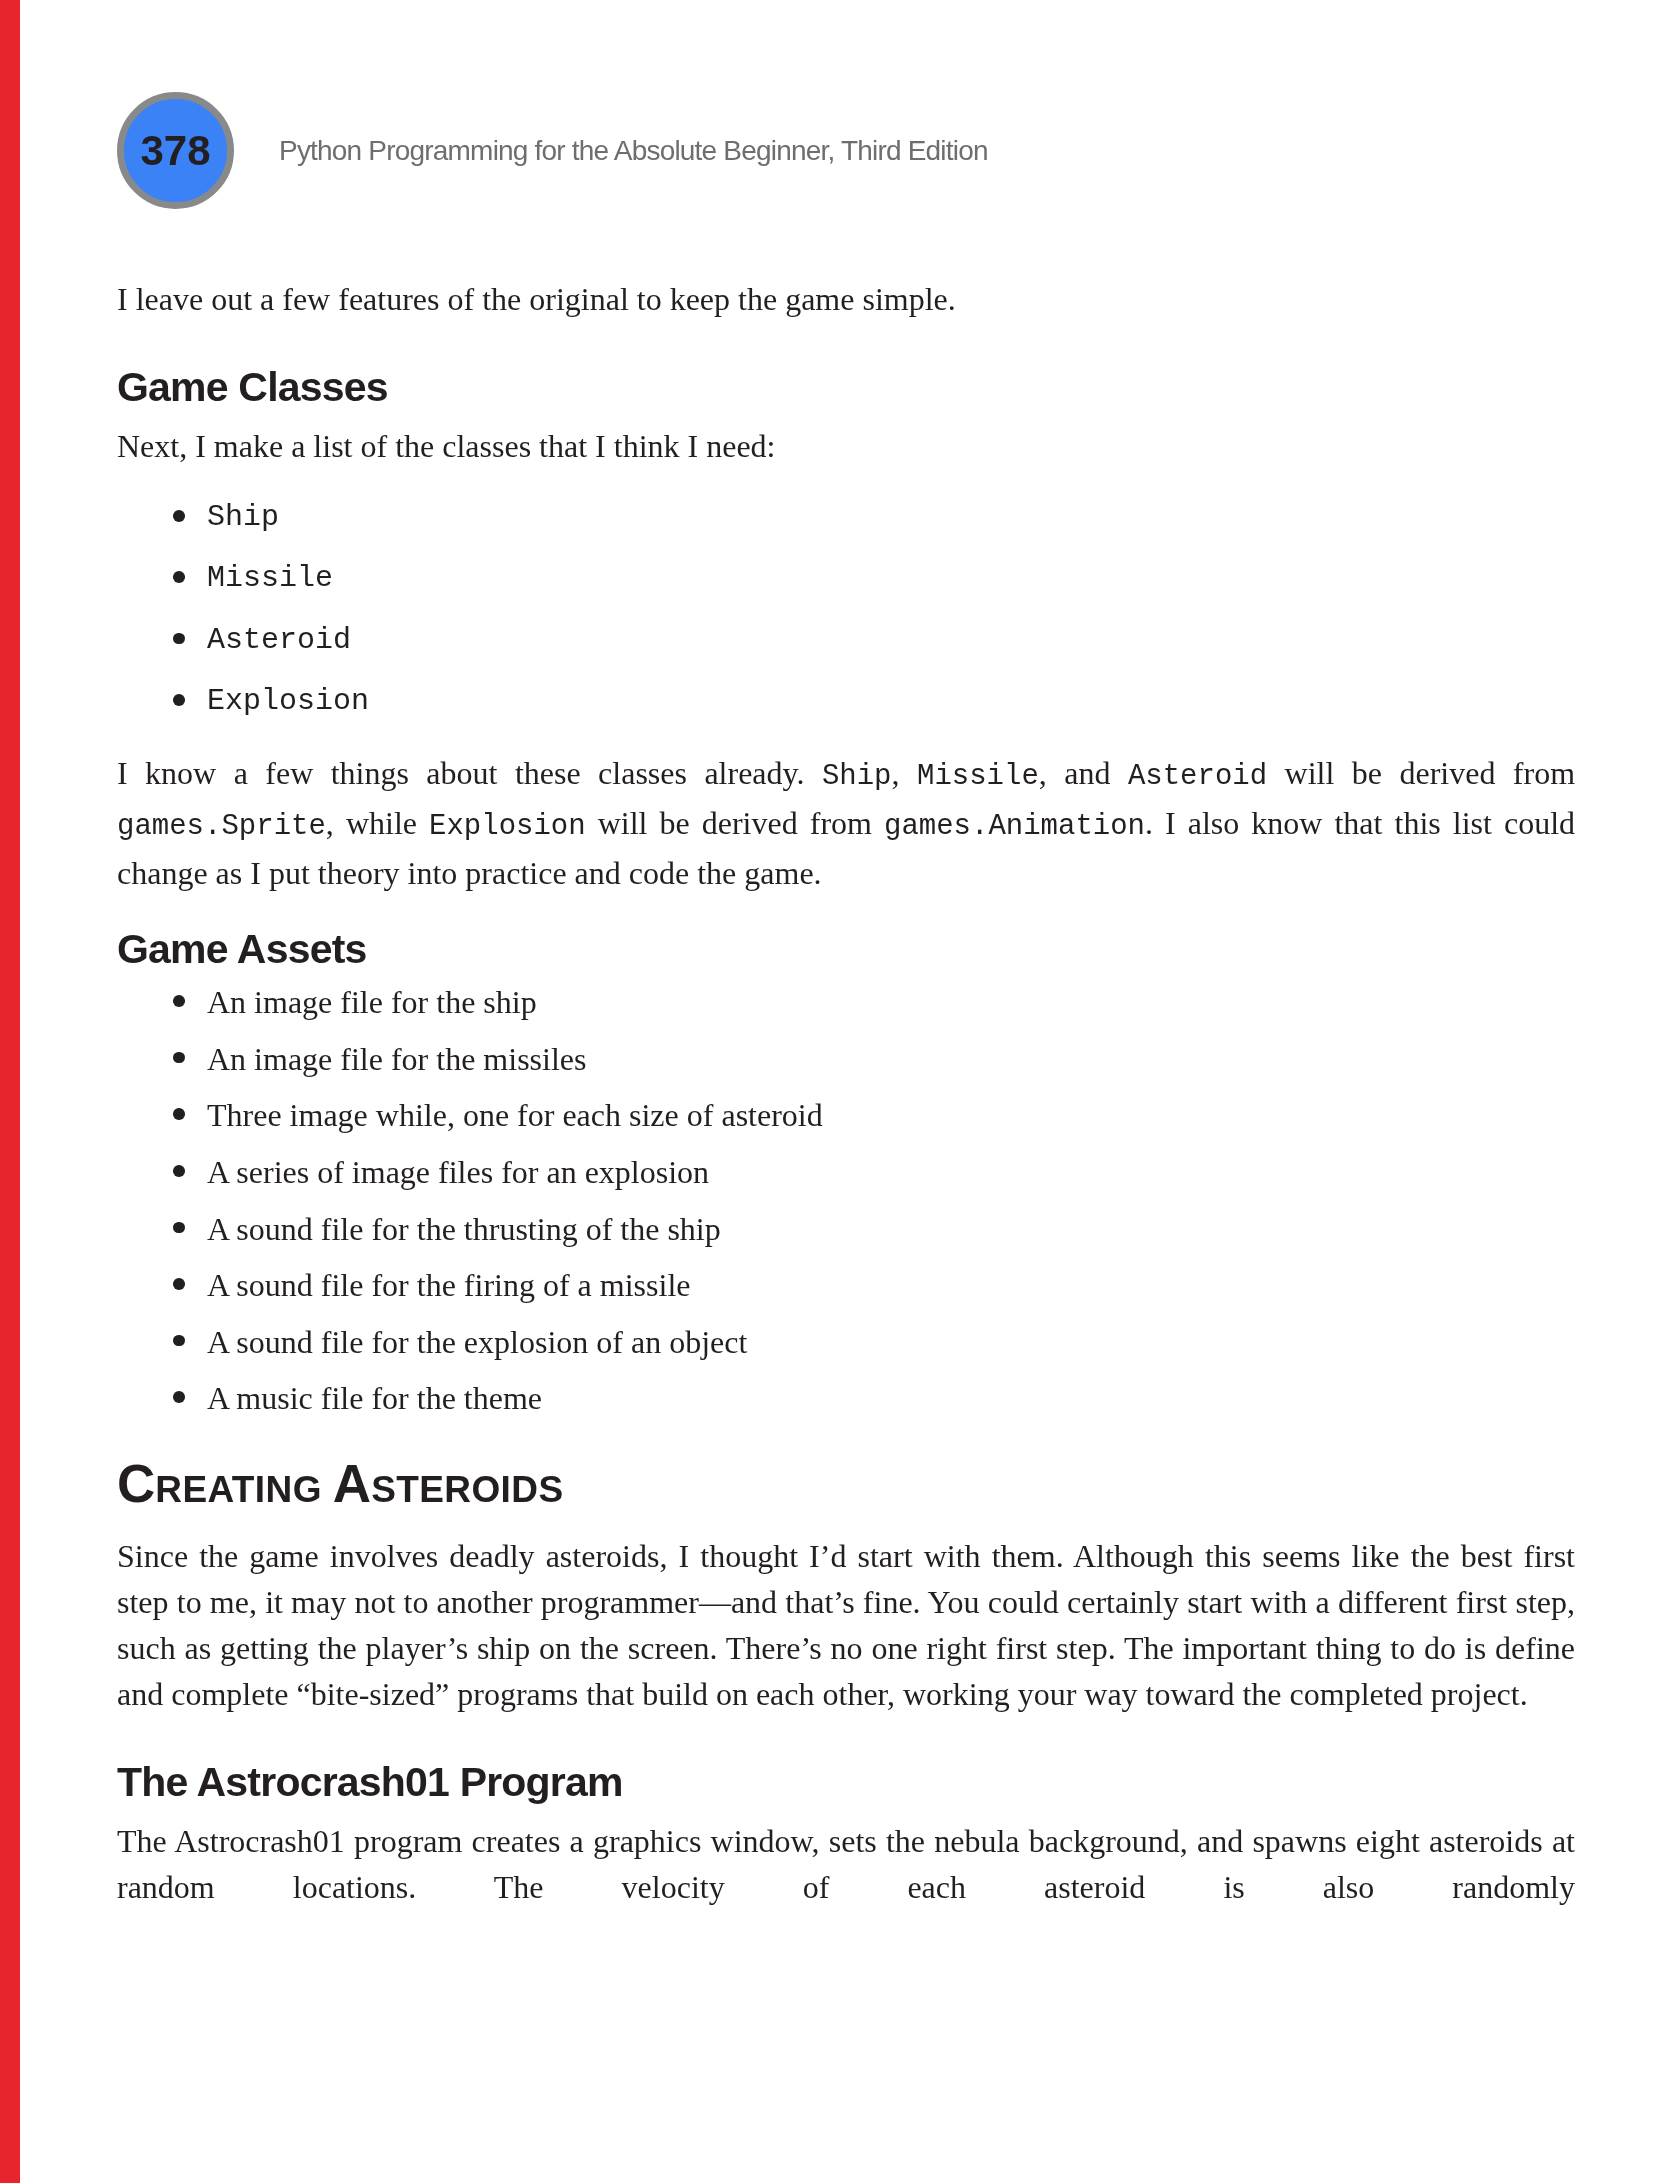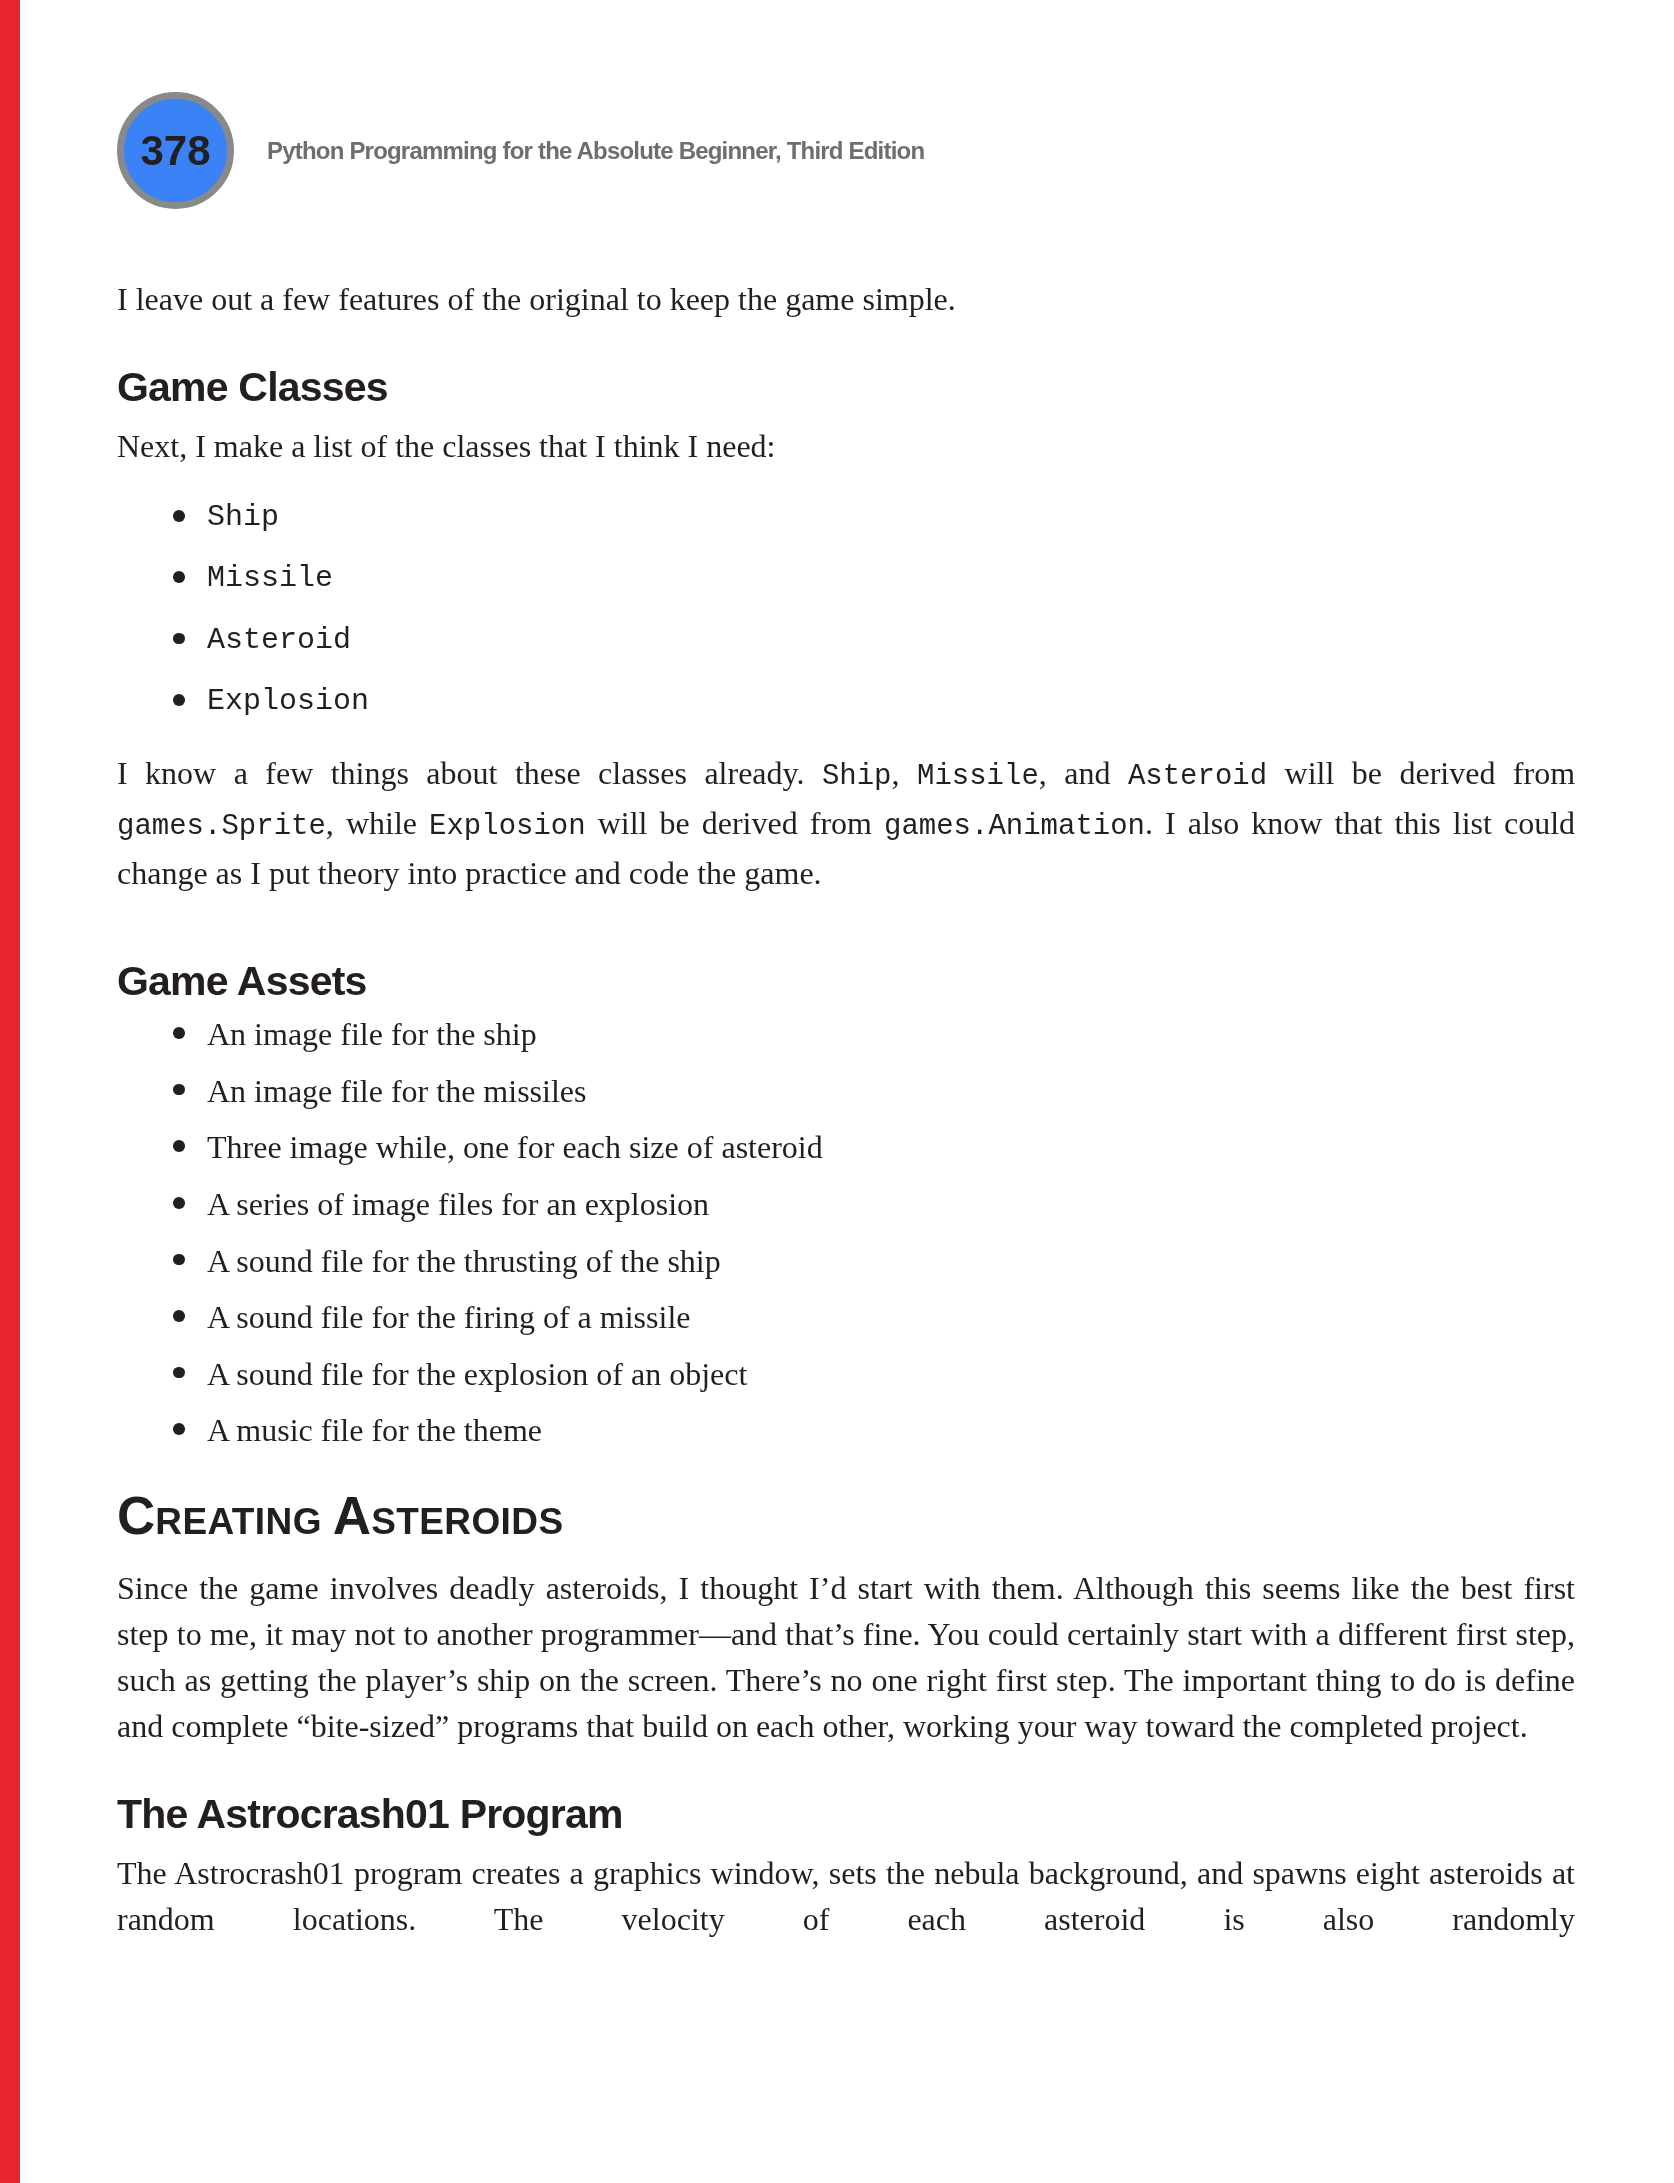--- a/index.html
+++ b/index.html
@@ -24,39 +24,39 @@
     width: 117px; height: 117px; box-sizing: border-box;
     border: 7px solid #87898b; border-radius: 50%;
     display: flex; align-items: center; justify-content: center;
     flex: 0 0 auto; background: #3b82f6;
   }
   .pagenum-circle span {
     font-family: "Liberation Sans", sans-serif;
     font-weight: 700; font-size: 42px; color: #231f20; letter-spacing: 0px;
   }
   .book-title {
-    margin-left: 33px;
+    margin-left: 45px;
     font-family: "Liberation Sans", sans-serif;
-    font-weight: 700; font-size: 24px; color: #6d6e70;
+    font-weight: 400; font-size: 28px; color: #6d6e70;
     letter-spacing: -0.8px;
   }
 
   
   main { margin-top: 67px; }
   p.body { font-size: 32px; line-height: 46px; margin: 0; }
   p.just { text-align: justify; }
   p.just-all { text-align: justify; text-align-last: justify; }
 
   h2.section {
     font-family: "Liberation Sans", sans-serif;
     font-weight: 700; font-size: 41px; line-height: 43px;
     letter-spacing: -0.8px; color: #231f20;
     margin: 44px 0 14px 0;
   }
-  h2.gassets { margin-top: 64px; }
+  h2.gassets { margin-top: 32px; }
 
   h1.chapter {
     font-family: "Liberation Sans", sans-serif;
     font-weight: 700; color: #231f20;
     font-size: 37px; line-height: 55px; letter-spacing: 0.4px;
     margin: 41px 0 15.6px 0;
   }
   h1.chapter .bigcap { font-size: 53px; letter-spacing: 0; }
   h1.chapter .word2 { margin-left: 11px; }
 

